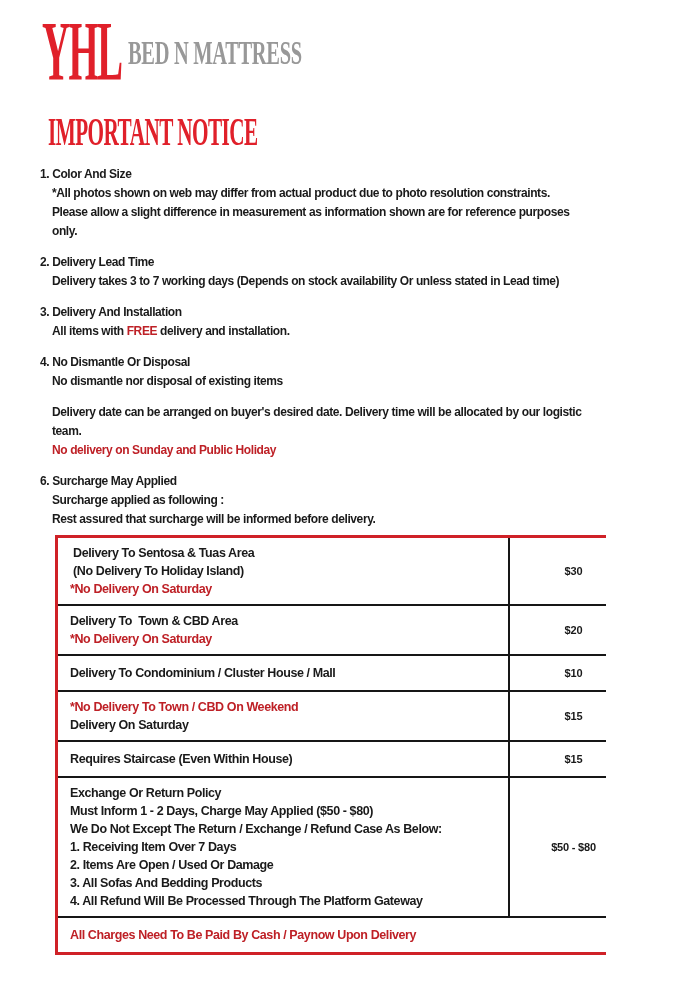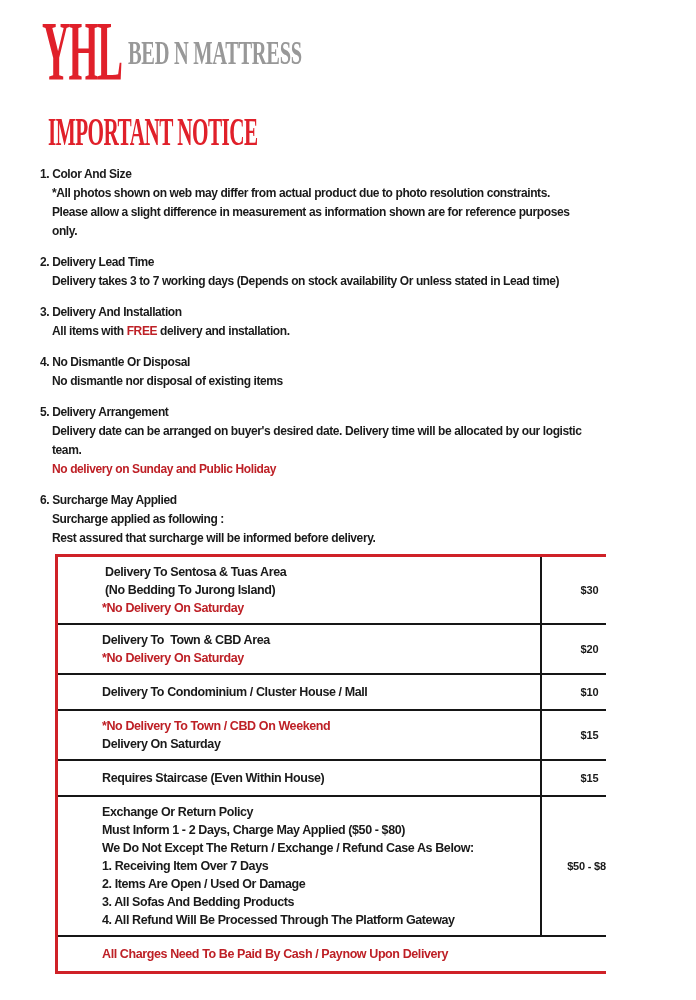--- a/index.html
+++ b/index.html
@@ -53,21 +53,21 @@
     white-space:pre-wrap;color:var(--ink);
   }
   .nline.sub{padding-left:12px;}
   .red{color:var(--text-red);}
 
   
   .stable{
     margin:0 0 0 55px;width:585px;box-sizing:border-box;
     border:3px solid var(--border-red);background:#fff;
   }
-  .trow{display:flex;border-bottom:2px solid #161616;padding-left:32px;}
+  .trow{display:flex;border-bottom:2px solid #161616;}
   .trow.footer{border-bottom:none;border-radius:8px;}
   .cell-desc{
     width:452px;box-sizing:border-box;border-right:2px solid #161616;
     padding:6px 8px 6px 12px;min-height:34px;
     display:flex;flex-direction:column;justify-content:center;
   }
   .cell-price{
     flex:1;display:flex;align-items:center;justify-content:center;
     font-size:11px;letter-spacing:-0.2px;
   }
@@ -102,37 +102,36 @@
       </div>
       <div class="notice">
         <div class="nline">3. Delivery And Installation</div>
         <div class="nline sub"><span class="">All items with </span><span class="red">FREE</span><span class=""> delivery and installation.</span></div>
       </div>
       <div class="notice">
         <div class="nline">4. No Dismantle Or Disposal</div>
         <div class="nline sub"><span class="">No dismantle nor disposal of existing items</span></div>
       </div>
       <div class="notice">
-        <div class="nline">5. Delivery Arrangement</div>
         <div class="nline sub"><span class="">Delivery date can be arranged on buyer's desired date. Delivery time will be allocated by our logistic</span></div>
         <div class="nline sub"><span class="">team.</span></div>
         <div class="nline sub"><span class="red">No delivery on Sunday and Public Holiday</span></div>
       </div>
       <div class="notice">
         <div class="nline">6. Surcharge May Applied</div>
         <div class="nline sub"><span class="">Surcharge applied as following :</span></div>
         <div class="nline sub"><span class="">Rest assured that surcharge will be informed before delivery.</span></div>
       </div>
     </section>
 
   <section class="stable" id="surcharge-table">
       <div class="trow">
         <div class="cell-desc">
           <div class="tline"><span class=""> Delivery To Sentosa &amp; Tuas Area</span></div>
-          <div class="tline"><span class=""> (No Bedding To Jurong Island)</span></div>
+          <div class="tline"><span class=""> (No Delivery To Holiday Island)</span></div>
           <div class="tline"><span class="red">*No Delivery On Saturday</span></div>
         </div>
         <div class="cell-price">$30</div>
       </div>
       <div class="trow">
         <div class="cell-desc">
           <div class="tline"><span class="">Delivery To  Town &amp; CBD Area</span></div>
           <div class="tline"><span class="red">*No Delivery On Saturday</span></div>
         </div>
         <div class="cell-price">$20</div>

